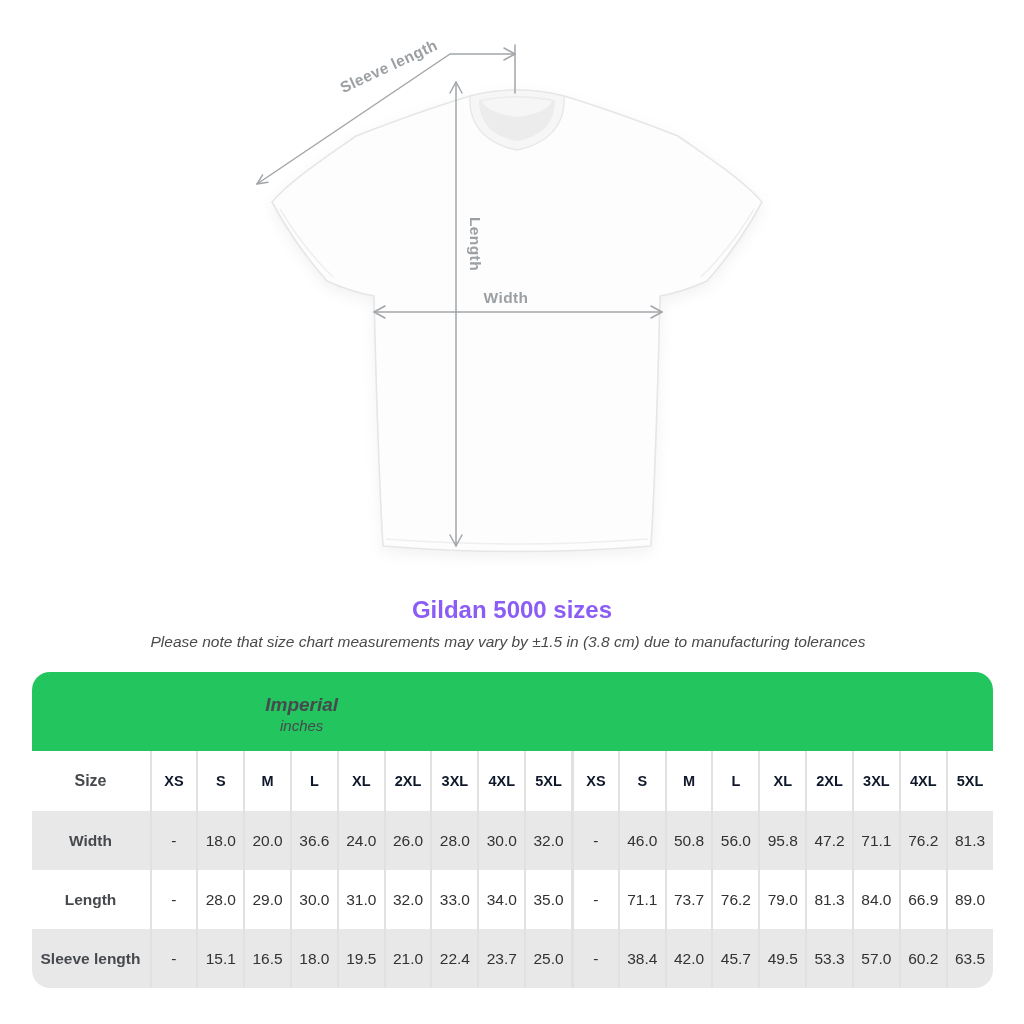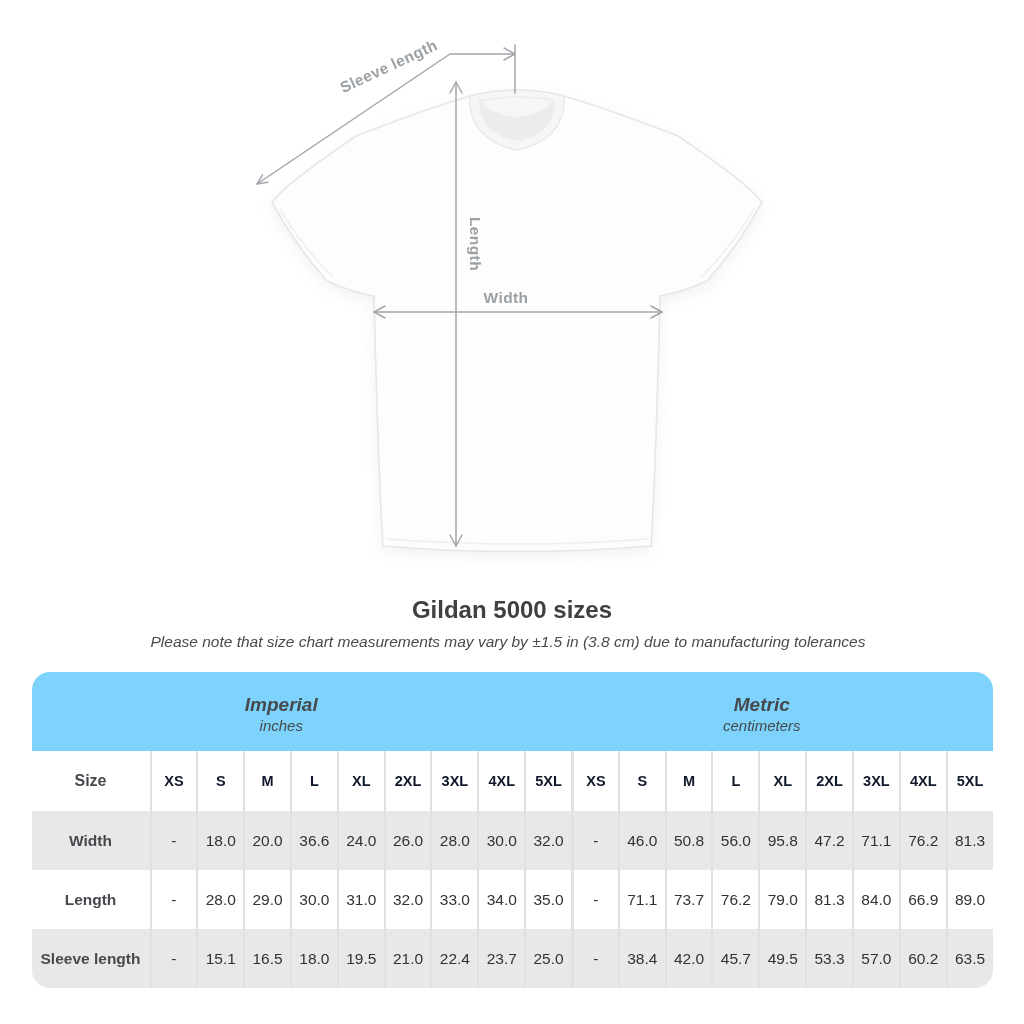--- a/index.html
+++ b/index.html
@@ -10,26 +10,26 @@
   }
   
   .diagram-wrap{position:relative;width:1024px;height:596px;}
   .diagram-wrap svg{display:block;}
   .shirt-body{fill:#fdfdfd;stroke:#e4e6e7;stroke-width:1.6;filter:drop-shadow(0 5px 7px rgba(0,0,0,0.05));}
   .seam{fill:none;stroke:#efefef;stroke-width:1.5;}
   .arrow{fill:none;stroke:#a2a6aa;stroke-width:1.5;stroke-linecap:round;stroke-linejoin:round;}
   .meas-label{fill:#9ba0a4;font-size:15.5px;font-weight:700;letter-spacing:.4px;}
   
   .bottom{width:1024px;}
-  .chart-title{margin:0 0 9px 0;text-align:center;font-size:24px;font-weight:700;color:#404040;}
+  .chart-title{margin:0 0 9px 0;text-align:center;font-size:24px;font-weight:700;color:#8b5cf6;}
   .chart-subtitle{margin:0 8px 21px 0;text-align:center;font-style:italic;font-size:15.5px;color:#4a4a4c;}
   
   .size-table{width:961px;margin:0 auto;border-radius:18px;overflow:hidden;}
   .trow{display:grid;grid-template-columns:118px repeat(18,1fr);align-items:center;}
-  .band{height:79px;grid-template-columns:repeat(19, auto);background:#7dd3fc;}
+  .band{height:79px;grid-template-columns:repeat(19, auto);background:#22c55e;}
   .band-cell{display:flex;flex-direction:column;justify-content:center;align-items:center;height:79px;padding-top:2px;}
   .band-left{grid-column:1 / 11;}
   .band-right{grid-column:11 / 20;}
   .unit-name{font-size:19px;font-weight:700;font-style:italic;color:#46494d;line-height:23px;}
   .unit-sub{font-size:15px;font-style:italic;color:#46494d;line-height:19px;}
   .thead{height:60px;background:#ffffff;}
   .gray{background:#e8e8e8;}
   .white{background:#ffffff;}
   .trow:not(.band){height:59px;}
   .trow.thead{height:60px;}
@@ -98,24 +98,20 @@
 <div class="bottom">
   <h1 class="chart-title">Gildan 5000 sizes</h1>
   <p class="chart-subtitle">Please note that size chart measurements may vary by ±1.5 in (3.8 cm) due to manufacturing tolerances</p>
 
   <div class="size-table">
 
     <div class="trow band">
       <div class="band-cell band-left">
         <div class="unit-name">Imperial</div>
         <div class="unit-sub">inches</div>
-      </div>
-      <div class="band-cell band-right">
-        <div class="unit-name">Metric</div>
-        <div class="unit-sub">centimeters</div>
       </div>
     </div>
 
     <div class="trow thead">
       <div class="cell corner">Size</div>
 
     <div class="cell head sep">XS</div>
         <div class="cell head sep">S</div>
         <div class="cell head sep">M</div>
         <div class="cell head sep">L</div>

